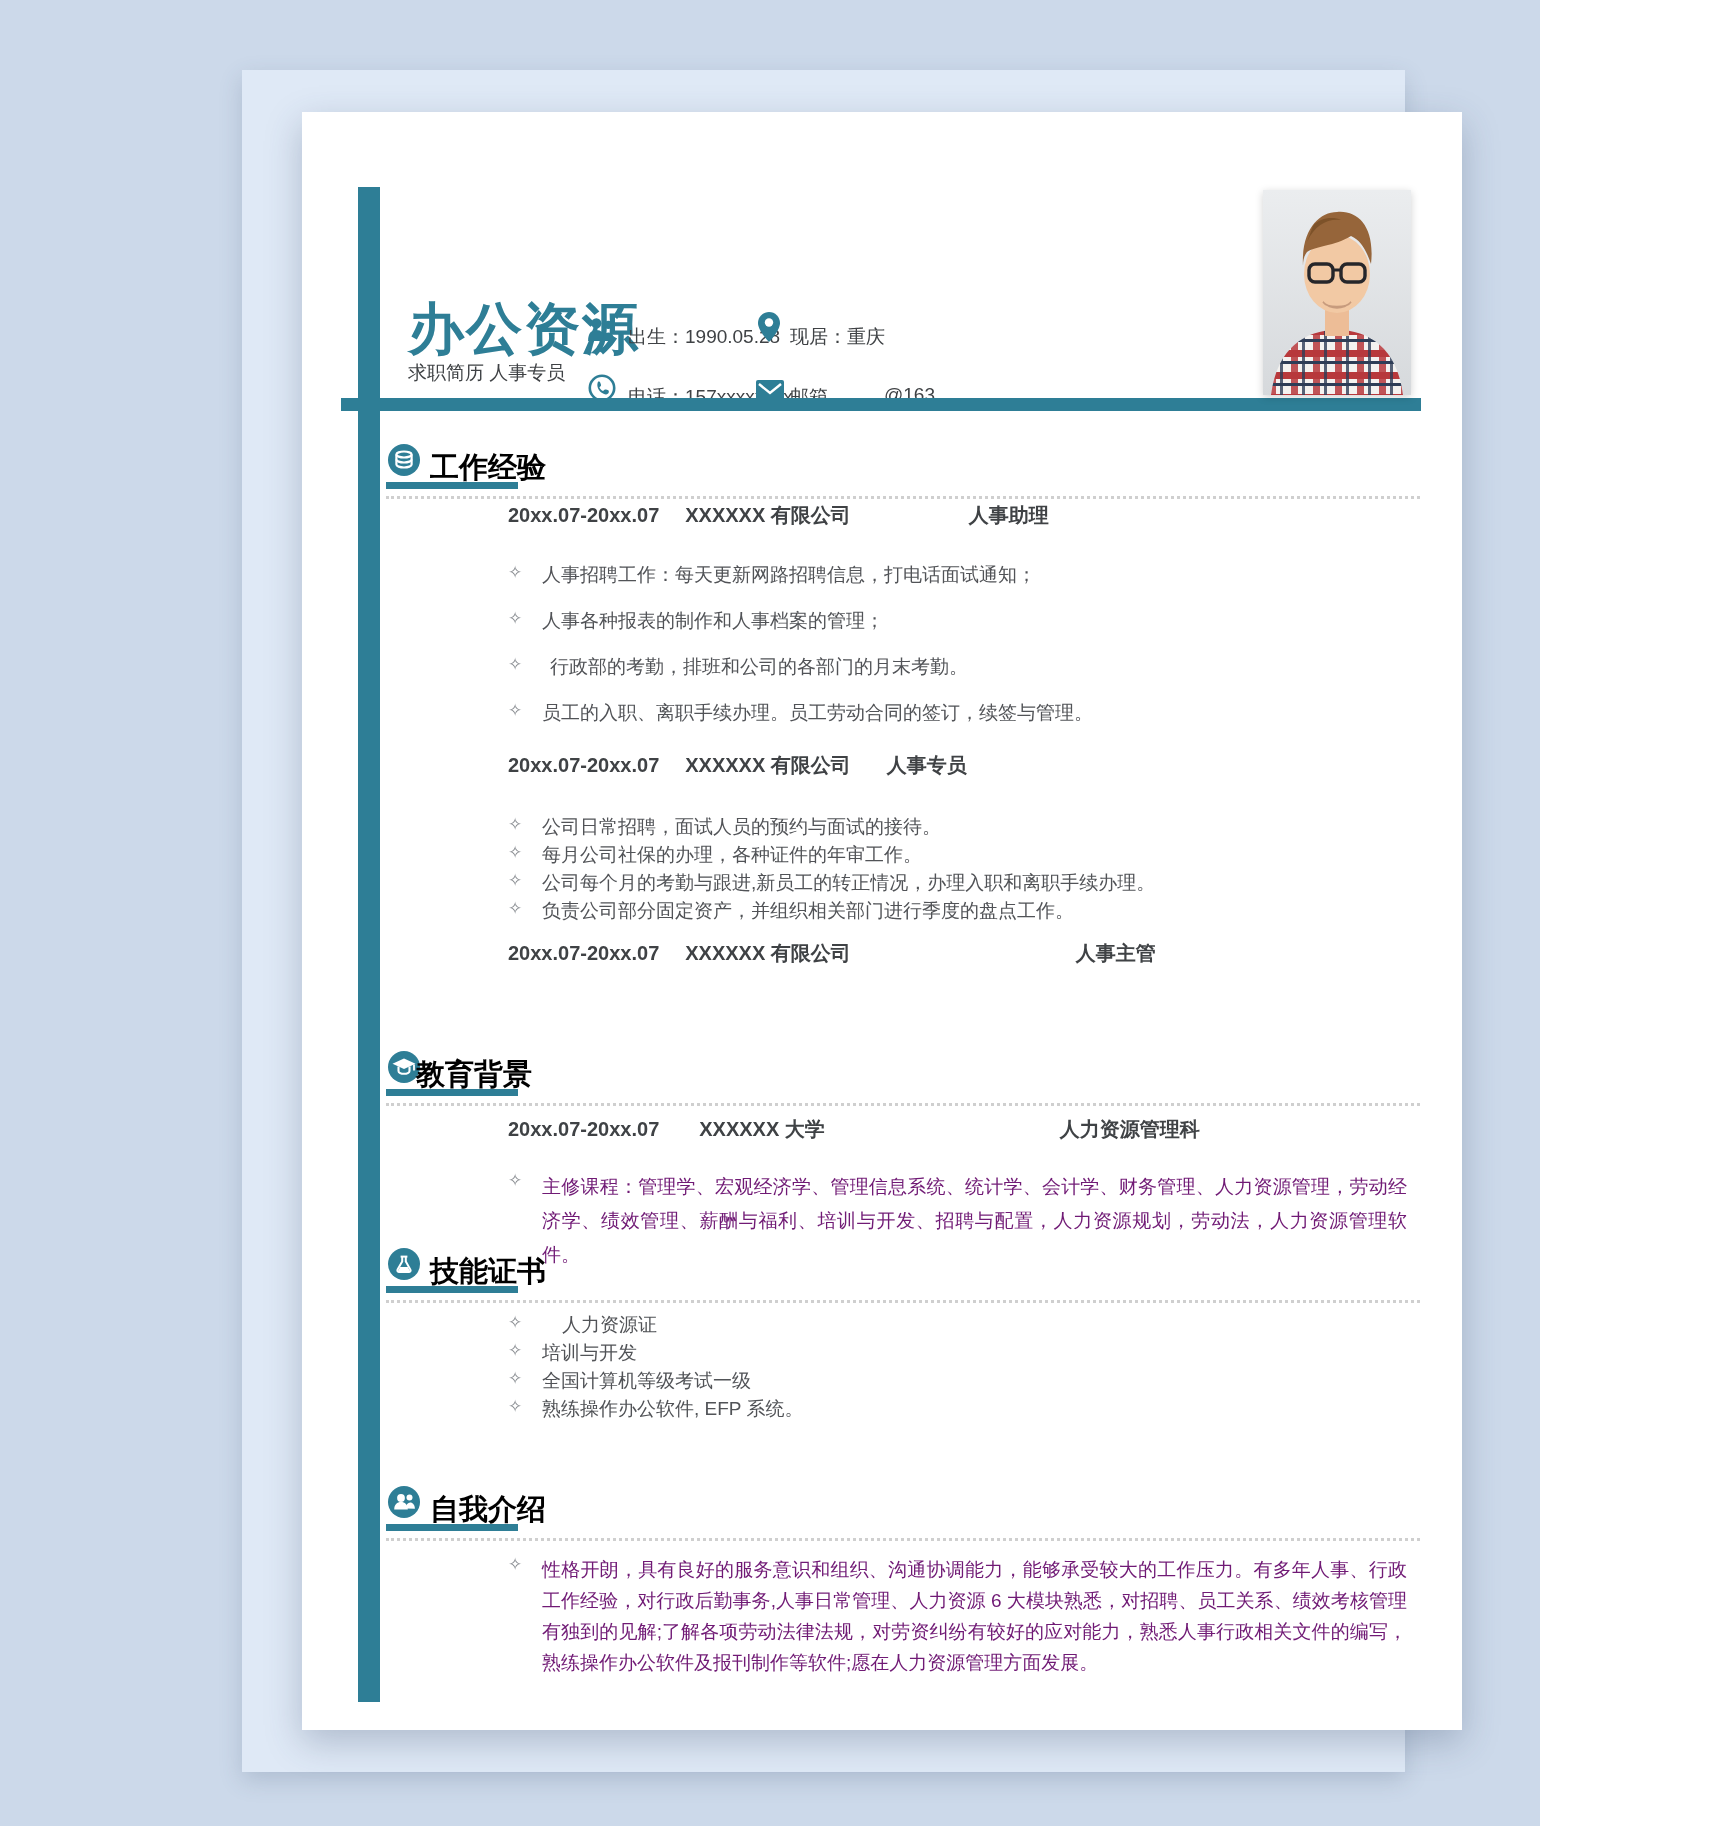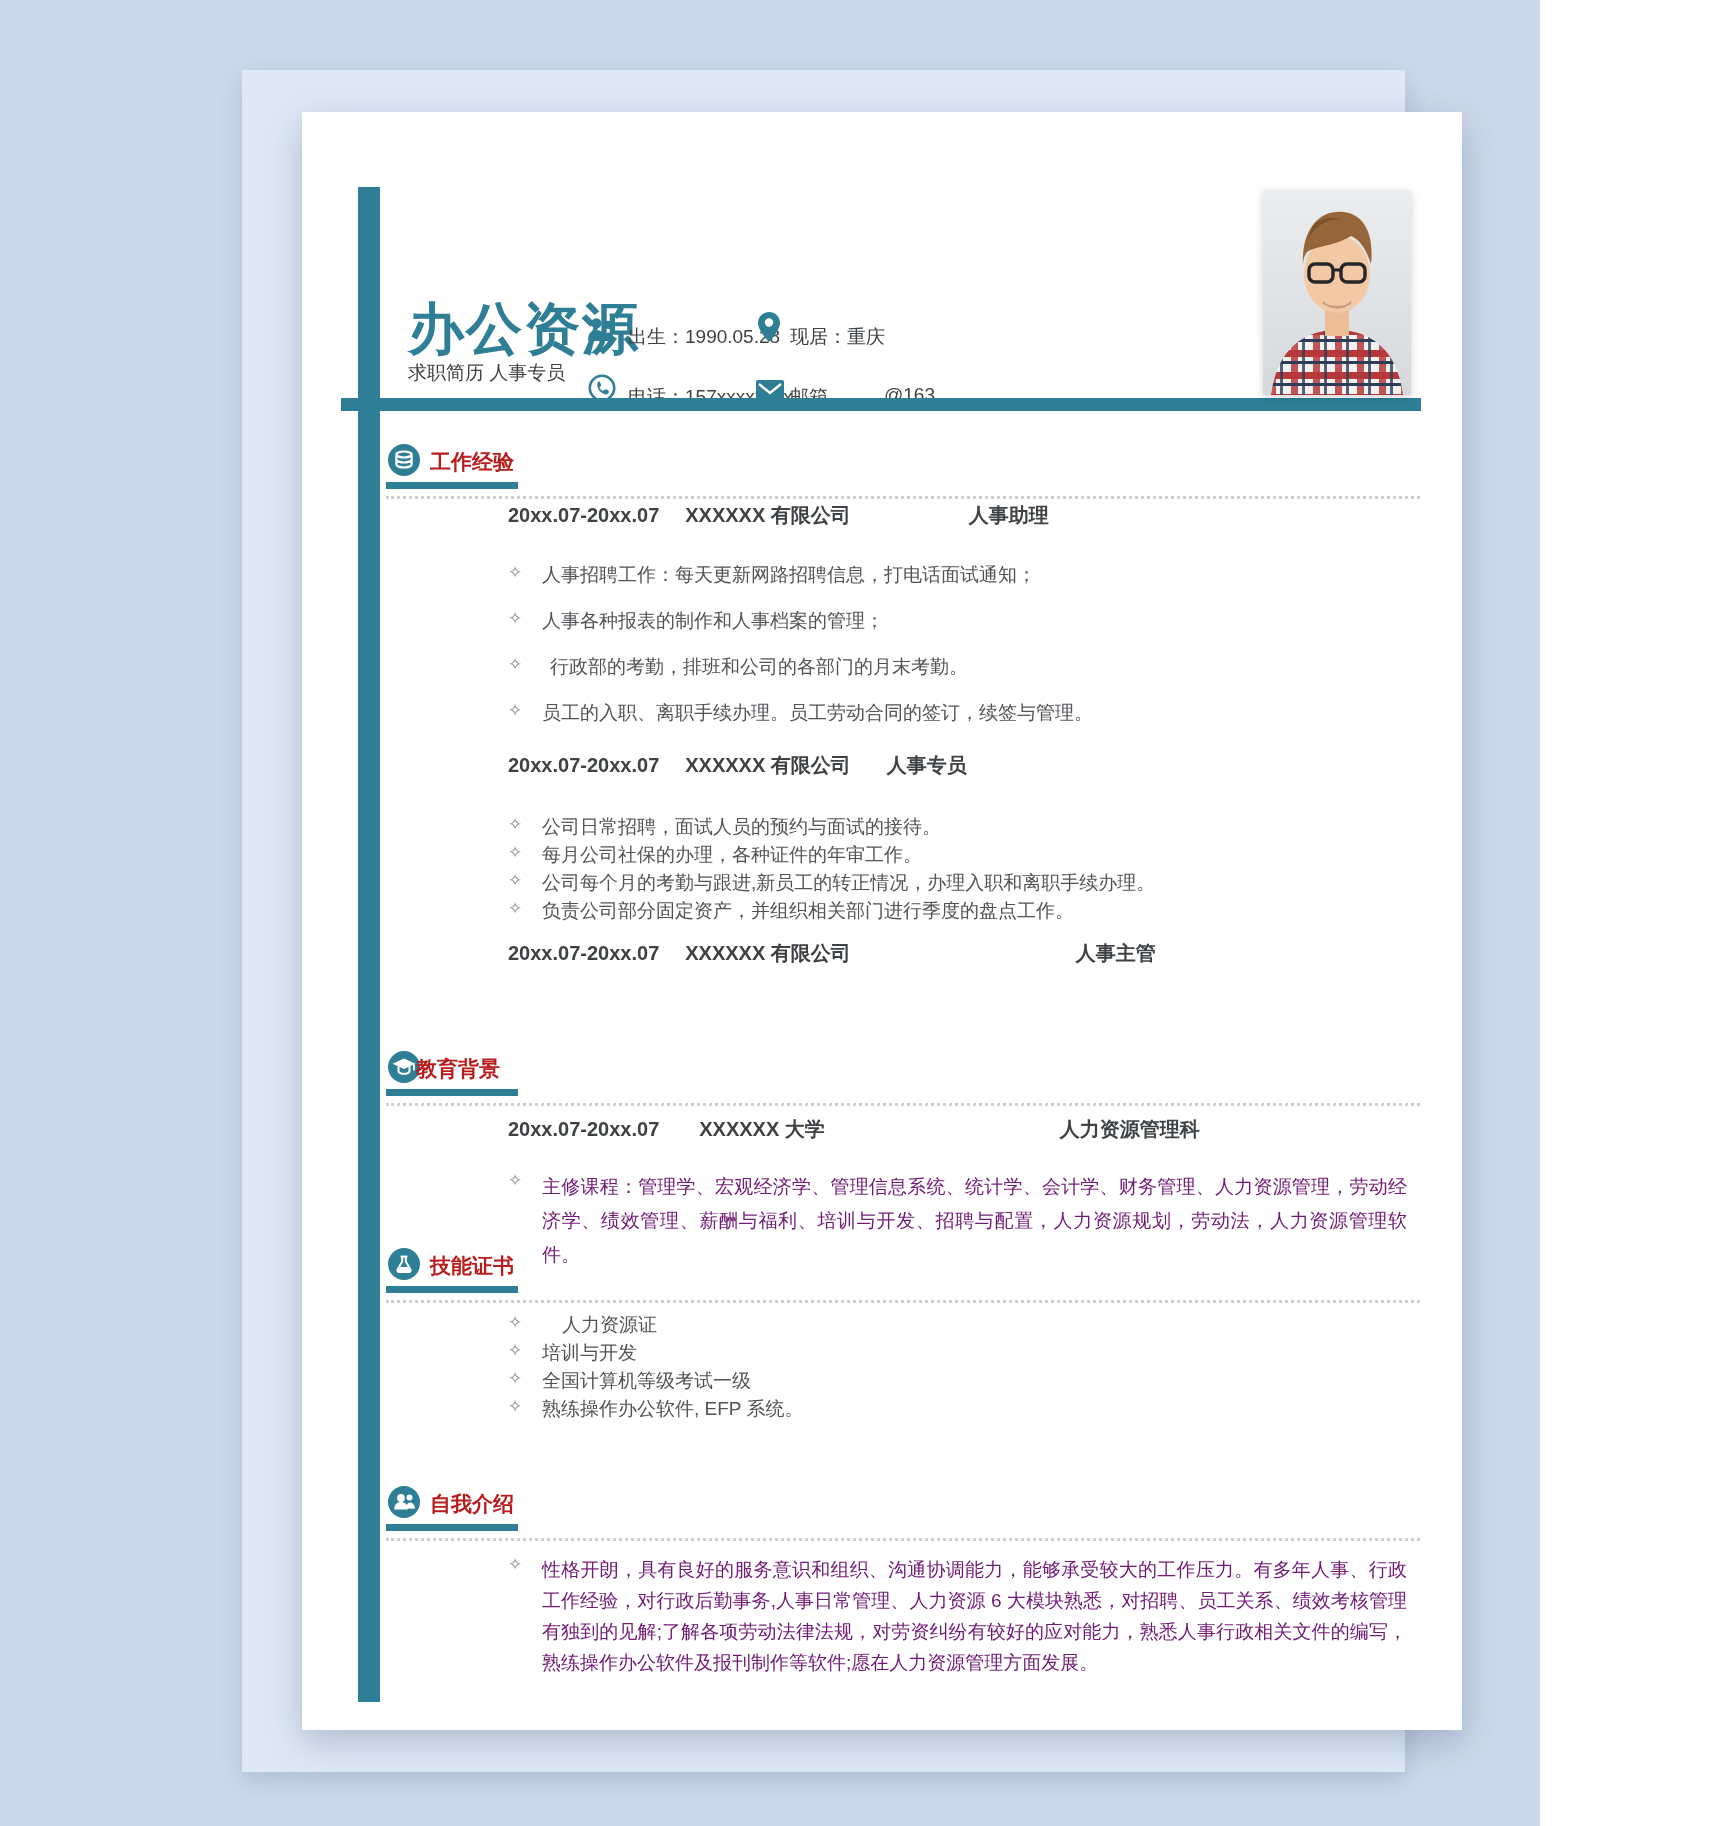--- a/index.html
+++ b/index.html
@@ -19,21 +19,21 @@
   .c-birth{left:628px;top:324px;}
   .c-pin-icon{left:758px;top:312px;z-index:2;}
   .c-res{left:790px;top:324px;}
   .c-phone-icon{left:588px;top:374px;z-index:2;}
   .c-phone{left:628px;top:384px;}
   .c-env-icon{left:756px;top:380px;z-index:2;}
   .c-email-label{left:790px;top:384px;}
   .c-email-value{left:884px;top:384px;}
   .photo{left:1263px;top:190px;width:148px;height:205px;z-index:7;box-shadow:0 2px 8px rgba(0,0,0,.18);}
   .sec-icon{width:32px;height:32px;z-index:4;}
-  .sec-title{font-size:21px;font-weight:bold;color:#b91c1c;white-space:nowrap;z-index:4;}
+  .sec-title{font-size:29px;font-weight:bold;color:#000000;white-space:nowrap;z-index:4;}
   .underline{height:7px;background:#2e7e96;z-index:4;}
   .dotted{height:0;border-top:3px dotted #cfcfcf;z-index:1;}
   .jobtitle{left:508px;font-size:20px;font-weight:bold;color:#3f4245;white-space:nowrap;}
   .gap-a{margin-left:26px;} .gap-b{margin-left:118px;} .gap-c{margin-left:36px;}
   .gap-d{margin-left:225px;} .gap-e{margin-left:40px;} .gap-f{margin-left:235px;}
   .bullet{left:508px;display:flex;align-items:flex-start;font-size:19px;color:#515357;white-space:nowrap;}
   .bullet-block{left:508px;display:flex;align-items:flex-start;font-size:19px;color:#701a75;}
   .dia{display:inline-block;width:34px;flex:0 0 34px;color:#85898e;font-size:17px;}
   .dia::before{content:"✧";}
   .para{width:865px;text-align:justify;margin:0;}

